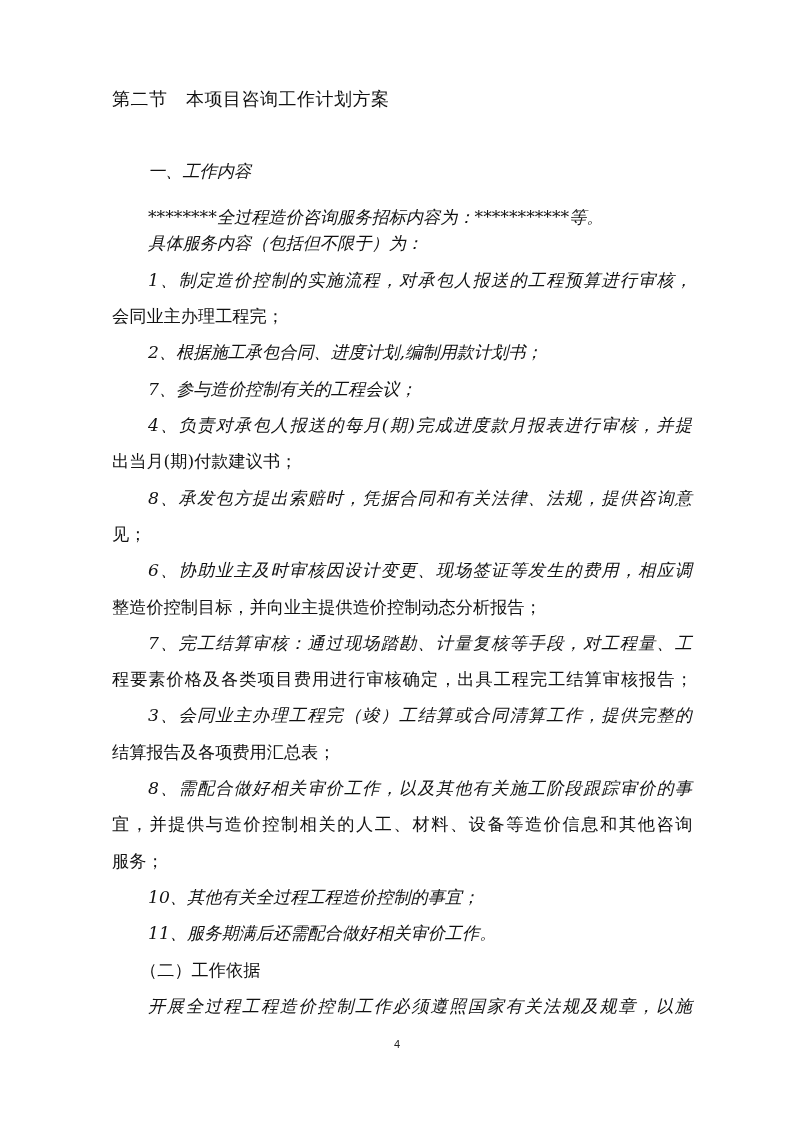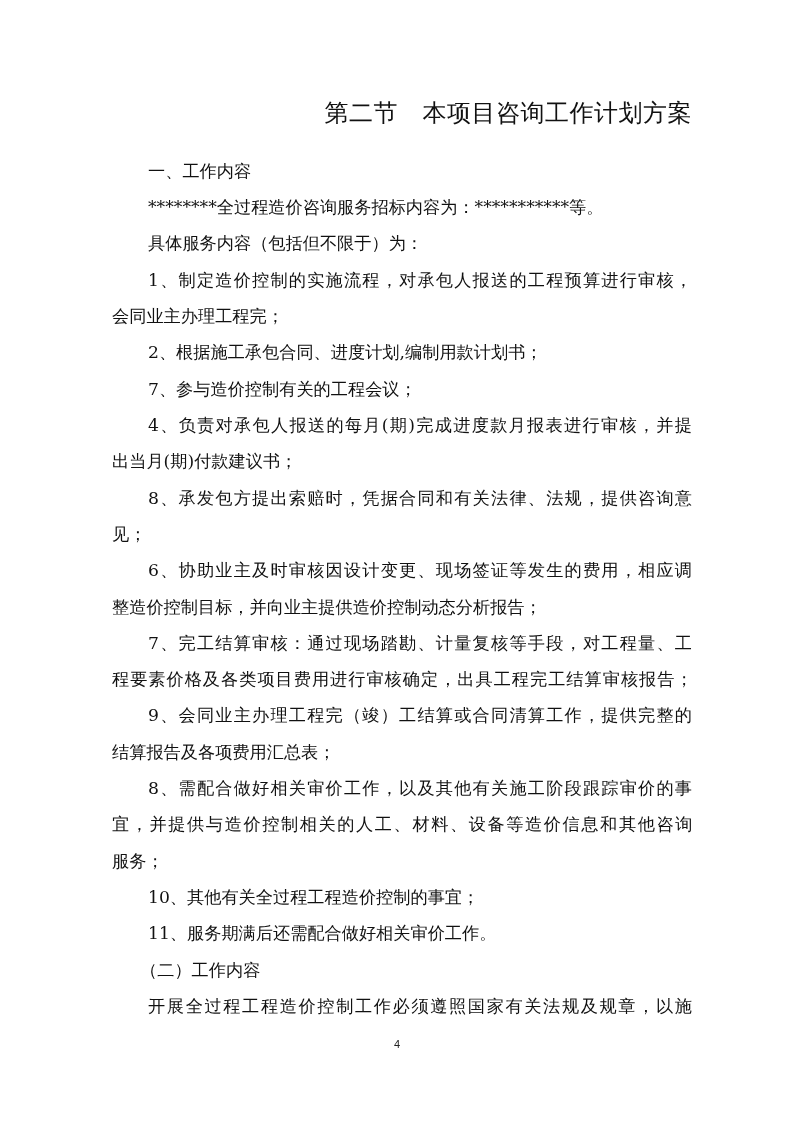--- a/index.html
+++ b/index.html
@@ -1,62 +1,62 @@
 <!DOCTYPE html>
 <html><head>
 <meta charset="utf-8">
 <style>
   html, body { margin: 0; padding: 0; background: #ffffff; }
   body { width: 794px; height: 1122px; position: relative; overflow: hidden;
          font-family: "DejaVu Serif", "Liberation Serif", serif; color: #111111; }
   .page { position: absolute; left: 112px; top: 0; width: 580px; }
-  .title { position: absolute; left: 0; width: 580px; top: 101px; text-align: right;
-           font-size: 24px; line-height: 24px; letter-spacing: 0.5px; white-space: pre; }
+  .title { position: absolute; left: 0; width: 580px; top: 87px; text-align: left;
+           font-size: 18px; line-height: 24px; letter-spacing: 0.5px; white-space: pre; }
   .line { position: absolute; left: 0; font-size: 17.2px; line-height: 24px; white-space: nowrap; }
-  .ind { left: 36px; }
+  .ind { left: 36px; font-style: italic; }
   .justify { width: 580px; text-align: justify; text-align-last: justify; }
   .justify-ind { width: 544px; text-align: justify; text-align-last: justify; }
   .pagenum { position: absolute; left: 0; width: 794px; top: 1038px; text-align: center;
              font-family: "Liberation Sans", sans-serif; font-size: 11px; color: #222; }
 </style>
 </head>
 <body>
 
 <div class="page">
   <div class="title">第二节　本项目咨询工作计划方案</div>
 
   <div class="line ind" style="top:159px">一、工作内容</div>
-  <div class="line ind" style="top:195px">********全过程造价咨询服务招标内容为：***********等。</div>
+  <div class="line ind" style="top:205px">********全过程造价咨询服务招标内容为：***********等。</div>
   <div class="line ind" style="top:231px">具体服务内容（包括但不限于）为：</div>
 
   <div class="line ind justify-ind" style="top:268px">1、制定造价控制的实施流程，对承包人报送的工程预算进行审核，</div>
   <div class="line" style="top:304px">会同业主办理工程完；</div>
 
   <div class="line ind" style="top:340px">2、根据施工承包合同、进度计划,编制用款计划书；</div>
   <div class="line ind" style="top:377px">7、参与造价控制有关的工程会议；</div>
 
   <div class="line ind justify-ind" style="top:413px">4、负责对承包人报送的每月(期)完成进度款月报表进行审核，并提</div>
   <div class="line" style="top:449px">出当月(期)付款建议书；</div>
 
   <div class="line ind justify-ind" style="top:486px">8、承发包方提出索赔时，凭据合同和有关法律、法规，提供咨询意</div>
   <div class="line" style="top:522px">见；</div>
 
   <div class="line ind justify-ind" style="top:558px">6、协助业主及时审核因设计变更、现场签证等发生的费用，相应调</div>
   <div class="line" style="top:595px">整造价控制目标，并向业主提供造价控制动态分析报告；</div>
 
   <div class="line ind justify-ind" style="top:631px">7、完工结算审核：通过现场踏勘、计量复核等手段，对工程量、工</div>
   <div class="line justify" style="top:667px; letter-spacing:-0.6px">程要素价格及各类项目费用进行审核确定，出具工程完工结算审核报告；</div>
 
-  <div class="line ind justify-ind" style="top:703px">9、会同业主办理工程完（竣）工结算或合同清算工作，提供完整的</div>
+  <div class="line ind justify-ind" style="top:703px">3、会同业主办理工程完（竣）工结算或合同清算工作，提供完整的</div>
   <div class="line" style="top:740px">结算报告及各项费用汇总表；</div>
 
   <div class="line ind justify-ind" style="top:776px">8、需配合做好相关审价工作，以及其他有关施工阶段跟踪审价的事</div>
   <div class="line justify" style="top:812px; letter-spacing:-0.4px">宜，并提供与造价控制相关的人工、材料、设备等造价信息和其他咨询</div>
   <div class="line" style="top:849px">服务；</div>
 
   <div class="line ind" style="top:885px">10、其他有关全过程工程造价控制的事宜；</div>
   <div class="line ind" style="top:921px">11、服务期满后还需配合做好相关审价工作。</div>
 
-  <div class="line" style="top:958px; left:28px">（二）工作内容</div>
+  <div class="line" style="top:958px; left:28px">（二）工作依据</div>
   <div class="line ind justify-ind" style="top:994px">开展全过程工程造价控制工作必须遵照国家有关法规及规章，以施</div>
 </div>
 
 <div class="pagenum">4</div>
 
 </body></html>

